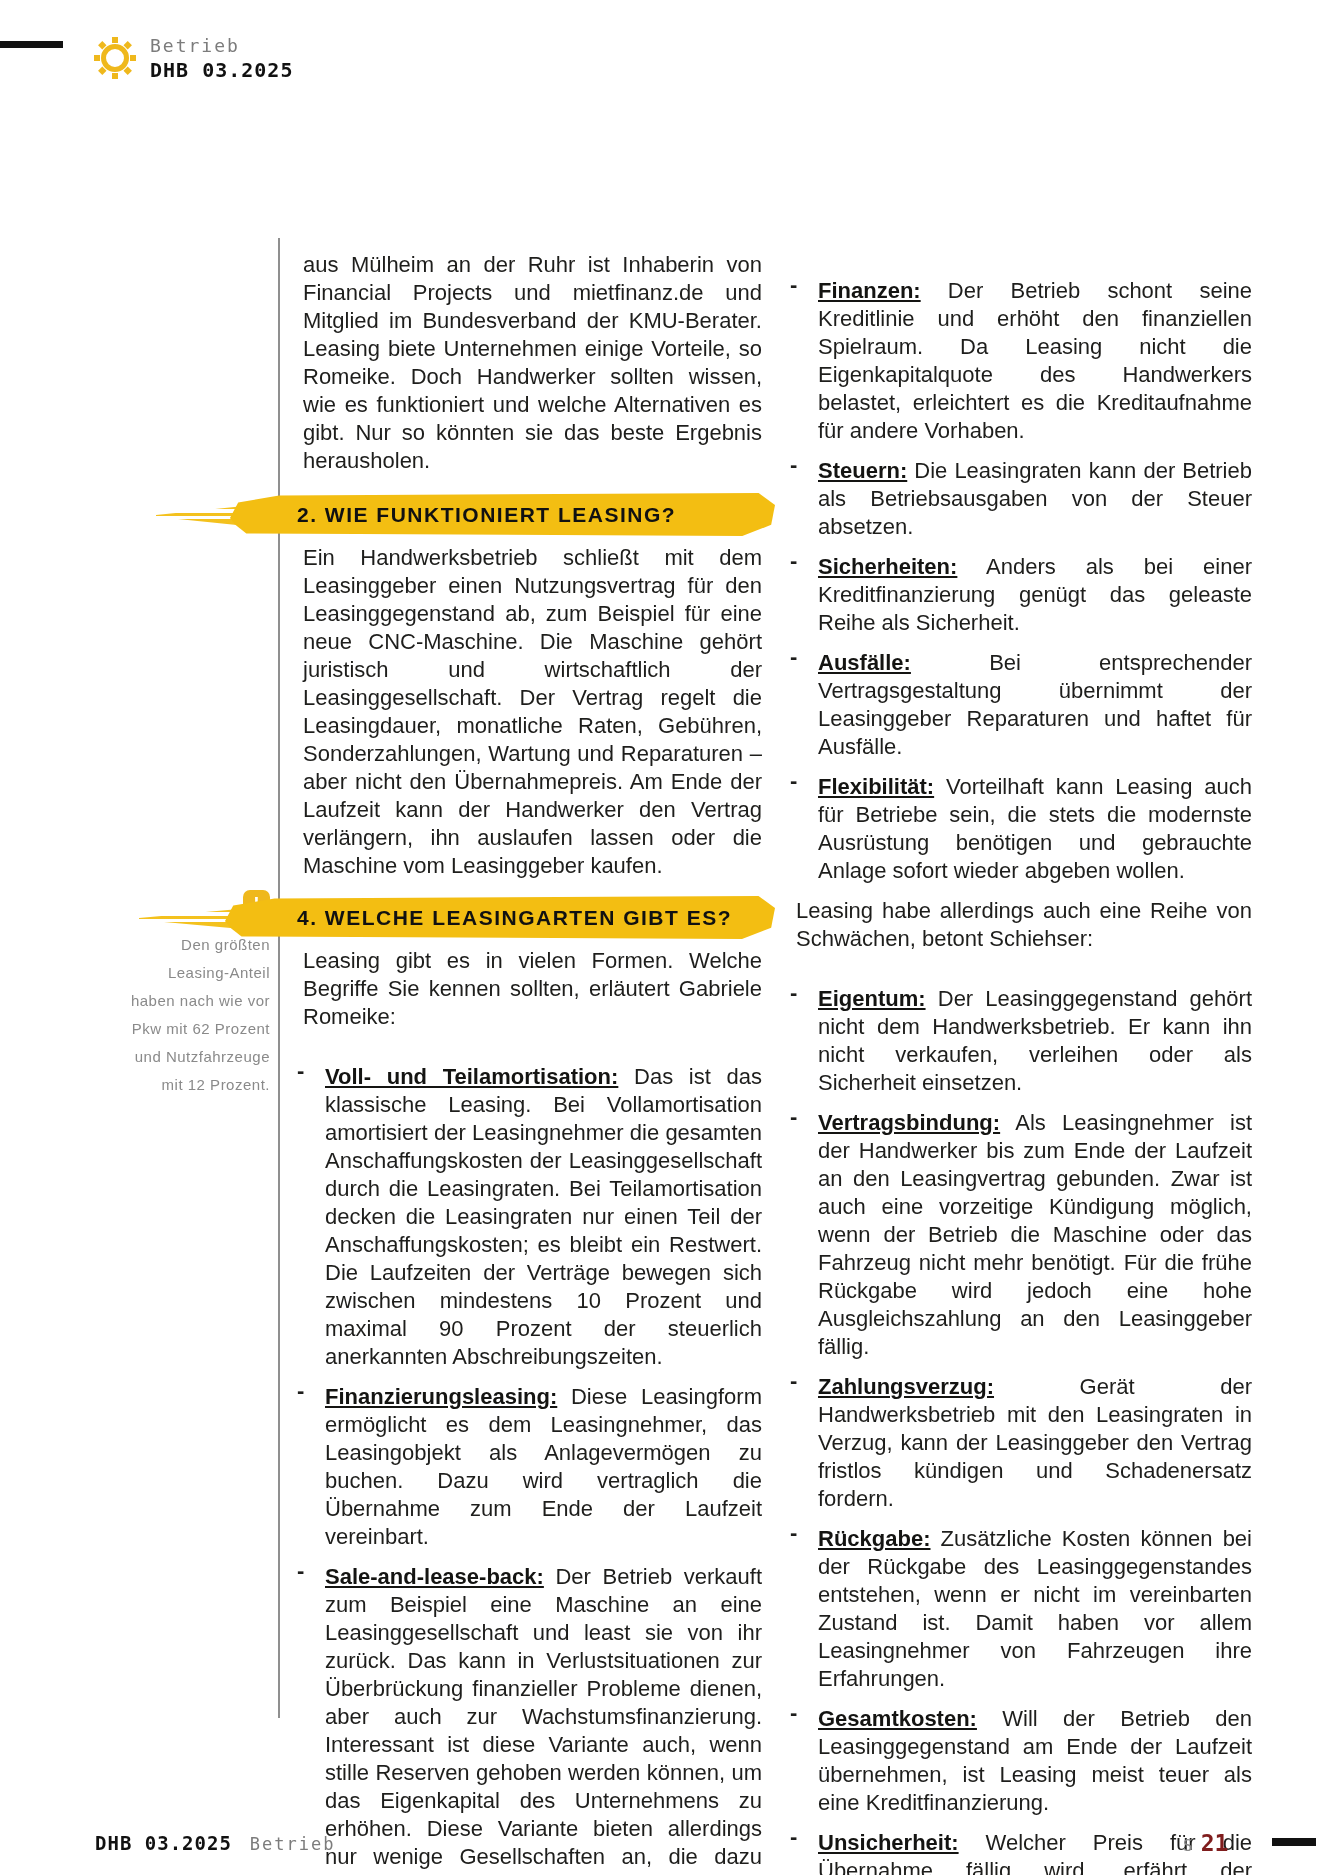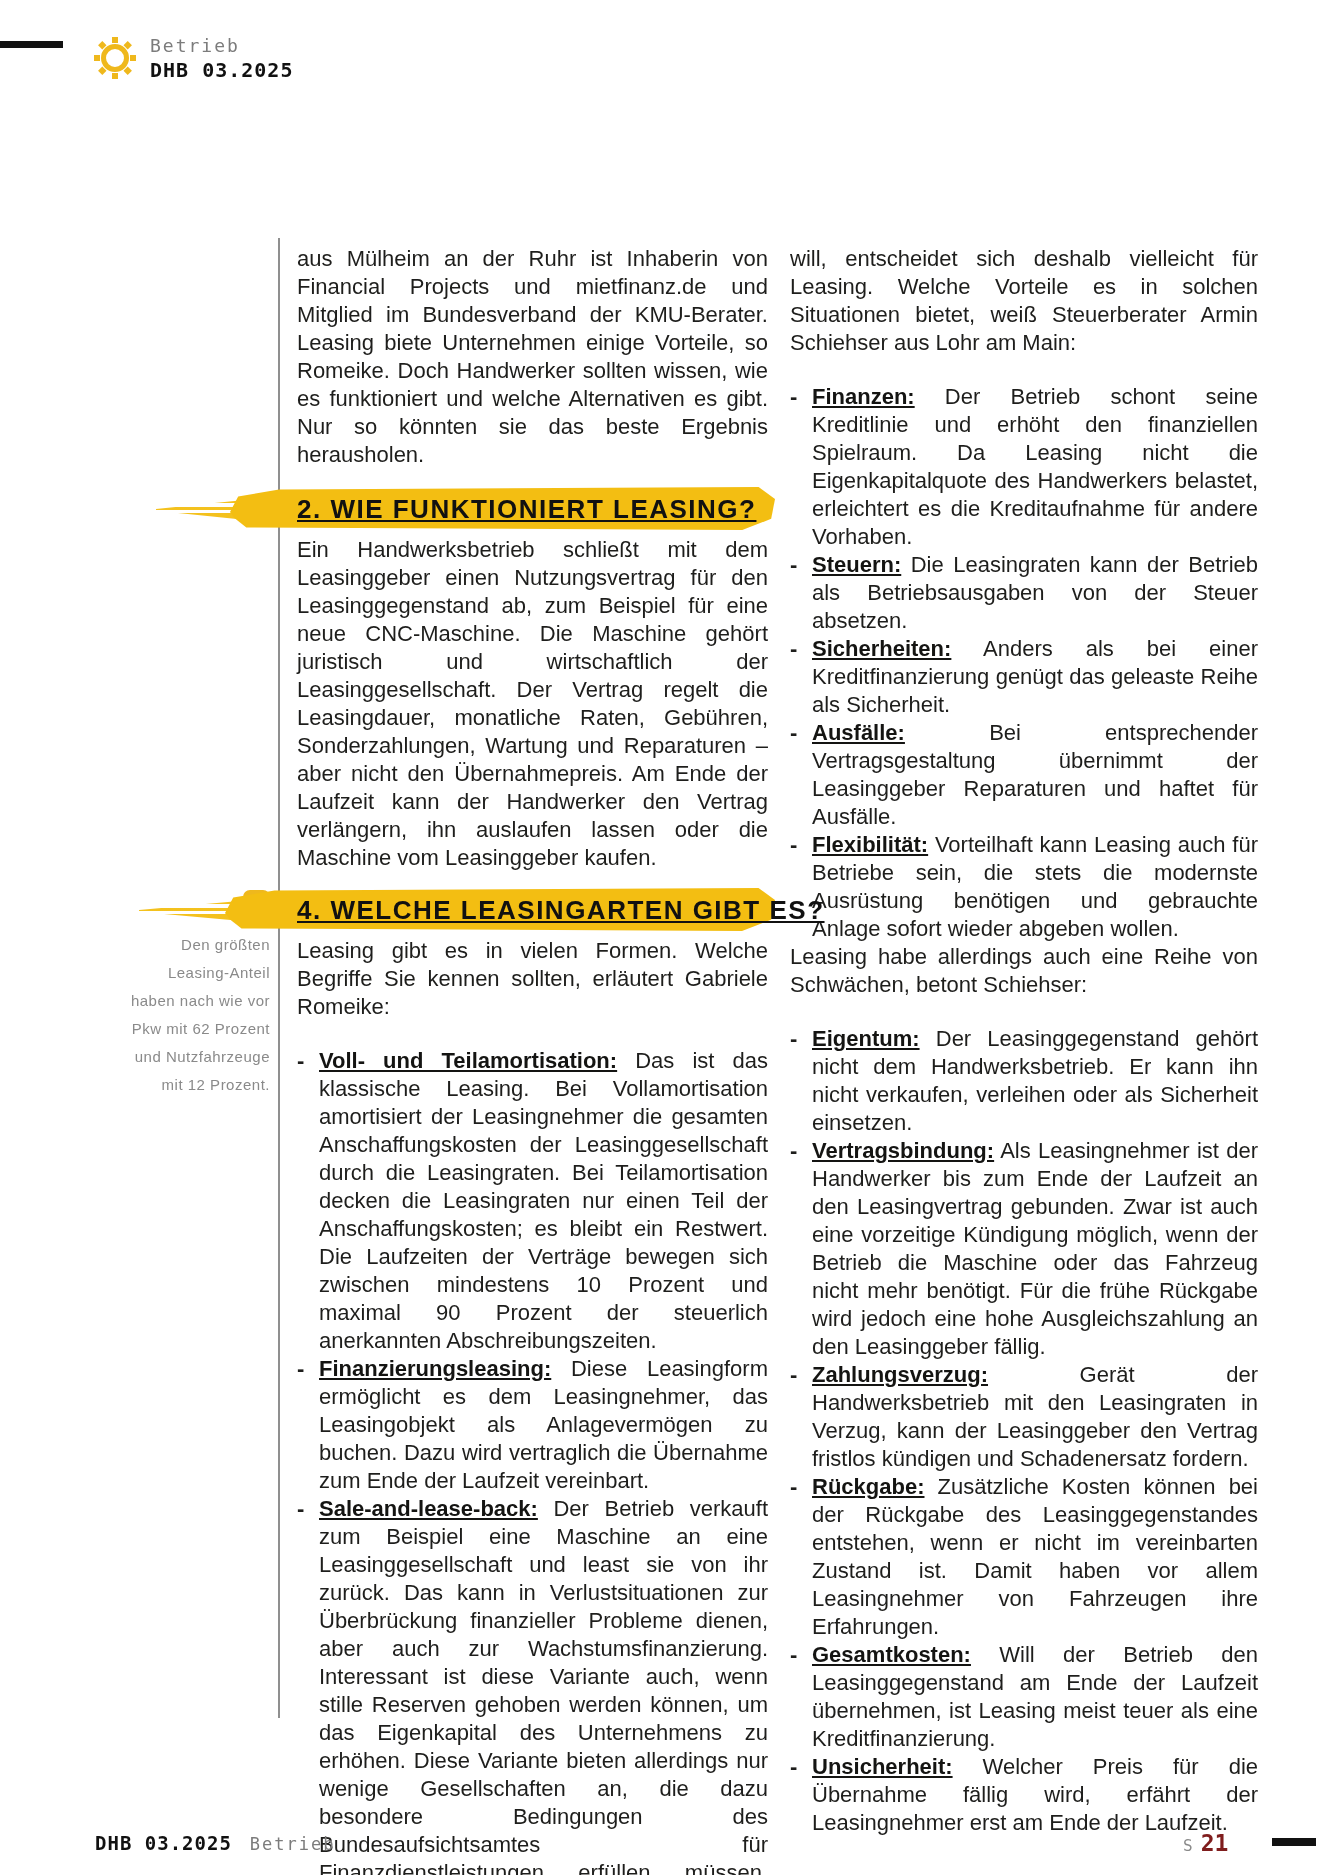--- a/index.html
+++ b/index.html
@@ -25,26 +25,26 @@
   .margin-note{position:absolute;left:120px;top:890px;width:150px;text-align:right;}
   .alert-badge{display:inline-block;width:27px;height:27px;border-radius:7px;background:var(--gold);
     color:#fff;font-weight:bold;font-size:19px;line-height:27px;text-align:center;}
   .margin-note p{margin-top:14px;font-family:Liberation Sans, sans-serif;font-size:15px;
     line-height:28px;letter-spacing:.5px;color:#8a8a8a;}
 
   
   .col{position:absolute;top:245px;font-size:22px;line-height:28px;text-align:justify;hyphens:auto;}
   .col1{left:297px;width:471px;}
   .col2{left:790px;width:468px;}
-  .col p{margin:0;}
+  .col p{margin:6px;}
   b{font-weight:bold;color:#141412;text-decoration:underline;}
 
   
-  .hl{position:relative;z-index:1;white-space:nowrap;font-weight:bold;font-size:26px;
-      letter-spacing:1.5px;color:#111;padding:10px 0 9px;text-decoration:underline;}
+  .hl{position:relative;z-index:1;white-space:nowrap;font-weight:bold;font-size:21px;
+      letter-spacing:1.5px;color:#111;padding:10px 0 9px;}
   .hl::before{content:"";position:absolute;z-index:-1;top:2px;bottom:2px;
       left:var(--ov-l,-60px);right:var(--ov-r,-8px);background:var(--highlight);
       clip-path:polygon(0% 58%,1.5% 22%,9% 6%,97% 0%,100% 28%,99.3% 74%,94% 100%,3% 94%,.8% 72%);}
   .hl::after{content:"";position:absolute;z-index:-1;top:32%;height:42%;
       width:var(--streak-w,90px);left:calc(var(--ov-l,-60px) - var(--streak-w,90px) + 14px);
       background:linear-gradient(to bottom,var(--highlight) 0 3px,transparent 3px 7px,
         var(--highlight) 7px 10px,transparent 10px 13px,var(--highlight) 13px 16px);
       clip-path:polygon(0 46%,100% 0,100% 100%,0 54%);opacity:.95;}
   .h2{--ov-l:-67px;--ov-r:-7px;--streak-w:88px;margin-top:16px;margin-bottom:4px;}
   .h3{--ov-l:-72px;--ov-r:-7px;--streak-w:100px;margin-top:14px;margin-bottom:4px;}
@@ -123,21 +123,20 @@
       </div>
       <div class="li">
         <span class="li-dash">-</span>
         <p class="li-body"><b>Sale-and-lease-back:</b> <span>Der Betrieb verkauft zum Beispiel eine Maschine an eine Leasinggesellschaft und least sie von ihr zurück. Das kann in Verlustsituationen zur Überbrückung finanzieller Probleme dienen, aber auch zur Wachstumsfinanzierung. Interessant ist diese Variante auch, wenn stille Reserven gehoben werden können, um das Eigenkapital des Unternehmens zu erhöhen. Diese Variante bieten allerdings nur wenige Gesellschaften an, die dazu besondere Bedingungen des Bundesaufsichtsamtes für Finanzdienstleistungen erfüllen müssen. Fragen Sie dazu Finanzierungsexperten, wann diese Variante sinnvoll ist.</span></p>
       </div>
     </div>
 
   </div>
 
   <div class="col col2">
-    <p>will, entscheidet sich deshalb vielleicht für Leasing. Welche Vorteile es in solchen Situationen bietet, weiß Steuerberater Armin Schiehser aus Lohr am Main:</p>
 
     <div class="dlist">
       <div class="li">
         <span class="li-dash">-</span>
         <p class="li-body"><b>Finanzen:</b> <span>Der Betrieb schont seine Kreditlinie und erhöht den finanziellen Spielraum. Da Leasing nicht die Eigenkapitalquote des Handwerkers belastet, erleichtert es die Kreditaufnahme für andere Vorhaben.</span></p>
       </div>
       <div class="li">
         <span class="li-dash">-</span>
         <p class="li-body"><b>Steuern:</b> <span>Die Leasingraten kann der Betrieb als Betriebsausgaben von der Steuer absetzen.</span></p>
       </div>

